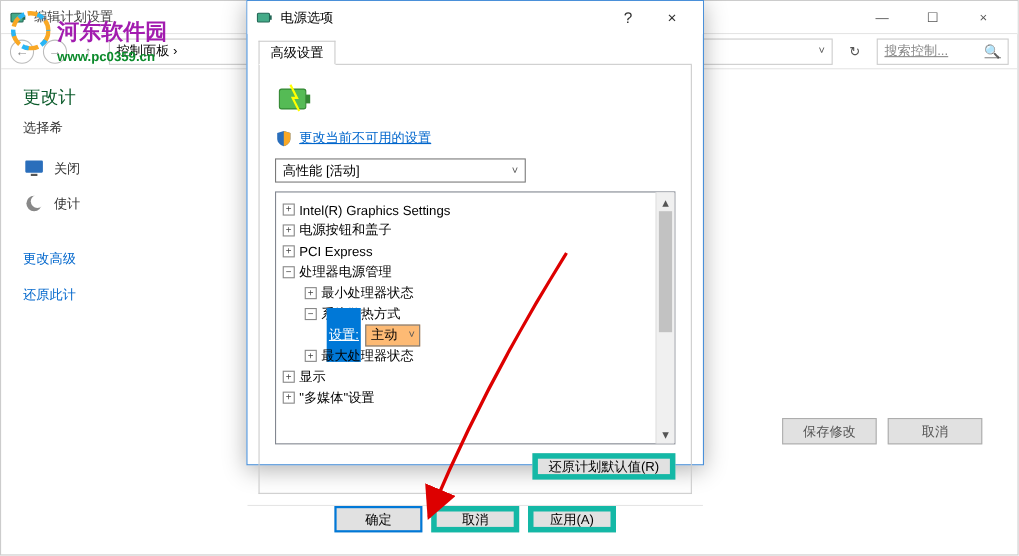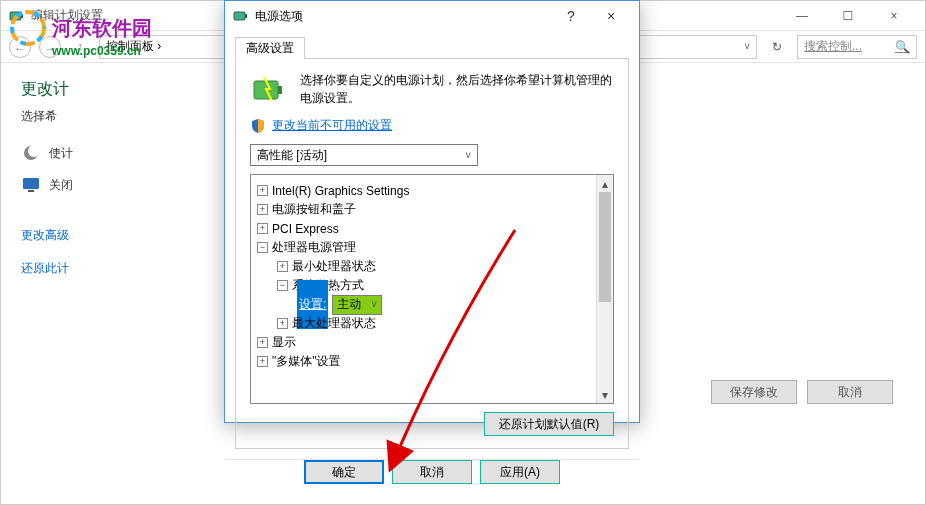--- a/index.html
+++ b/index.html
@@ -51,28 +51,28 @@
 .shield-row a{color:#0066cc;text-decoration:underline;}
 .plan-select{width:228px;height:22px;border:1px solid #7a7a7a;background:#fff;display:flex;align-items:center;padding:0 6px;justify-content:space-between;margin-bottom:8px;}
 .tree-wrap{border:1px solid #828790;height:230px;display:flex;background:#fff;}
 .tree{flex:1;padding:6px 4px;overflow:hidden;}
 .tree .node{display:flex;align-items:center;height:19px;gap:4px;white-space:nowrap;}
 .tree .exp{width:11px;height:11px;border:1px solid #888;display:flex;align-items:center;justify-content:center;font-size:9px;line-height:1;color:#444;background:#fff;}
 .tree .lvl0{padding-left:2px;}
 .tree .lvl1{padding-left:22px;}
 .tree .lvl2{padding-left:42px;}
 .tree .sel{background:#0078d7;color:#fff;padding:16px 2px;text-decoration:underline;}
-.tree .valsel{height:20px;border:1px solid #7a7a7a;background:#84cc16;display:inline-flex;align-items:center;padding:0 4px;gap:10px;}
+.tree .valsel{height:20px;border:1px solid #7a7a7a;background:#fdba74;display:inline-flex;align-items:center;padding:0 4px;gap:10px;}
 .scrollbar{width:17px;background:#f0f0f0;border-left:1px solid #ddd;display:flex;flex-direction:column;}
 .scrollbar .arr{height:17px;display:flex;align-items:center;justify-content:center;color:#555;background:#f0f0f0;}
 .scrollbar .track{flex:1;background:#f0f0f0;position:relative;}
 .scrollbar .thumb{position:absolute;left:2px;right:2px;top:0;height:110px;background:#c2c2c2;}
 .restore-row{display:flex;justify-content:flex-end;margin-top:8px;}
 .dlg-buttons{height:42px;display:flex;align-items:center;justify-content:center;gap:8px;padding:0 12px;border-top:1px solid #e5e5e5;}
-.btn{min-width:80px;height:24px;border:1px solid #14b8a6;background:#e1e1e1;display:flex;align-items:center;justify-content:center;}
+.btn{min-width:80px;height:24px;border:5px solid #14b8a6;background:#e1e1e1;display:flex;align-items:center;justify-content:center;}
 .btn.primary{border:2px solid #0078d7;}
 .chev{font-size:10px;color:#555;}
 
 
 .arrow-svg{position:absolute;left:330px;top:220px;z-index:20;pointer-events:none;}
 </style>
 </head>
 <body>
 
 <div class="bg-window">
@@ -102,31 +102,31 @@
       <span>搜索控制...</span>
       <span style="flex:1"></span>
       <span>🔍</span>
     </div>
   </div>
   <div class="bg-content">
     <h1>更改计</h1>
     <div class="sub">选择希</div>
     <div class="row">
       <svg class="ic" viewBox="0 0 20 20">
+          <rect x="2" y="3" width="16" height="11" fill="#2a6ebb" rx="1"></rect>
+          <rect x="7" y="15" width="6" height="2" fill="#555"></rect>
+        </svg>
+      <span>关闭</span>
+    </div>
+    <div class="row">
+      <svg class="ic" viewBox="0 0 20 20">
           <circle cx="10" cy="10" r="7" fill="#888"></circle>
           <circle cx="13" cy="8" r="6" fill="#fff"></circle>
         </svg>
       <span>使计</span>
-    </div>
-    <div class="row">
-      <svg class="ic" viewBox="0 0 20 20">
-          <rect x="2" y="3" width="16" height="11" fill="#2a6ebb" rx="1"></rect>
-          <rect x="7" y="15" width="6" height="2" fill="#555"></rect>
-        </svg>
-      <span>关闭</span>
     </div>
     <div style="height:20px"></div>
     <div class="bg-link">更改高级</div>
     <div style="height:16px"></div>
     <div class="bg-link">还原此计</div>
   </div>
   <div class="bg-bottom-btns">
     <div class="bg-btn">保存修改</div>
     <div class="bg-btn">取消</div>
   </div>
@@ -158,21 +158,20 @@
       <div class="tab">高级设置</div>
       <div class="tabline"></div>
     </div>
     <div class="tabpanel">
       <div class="desc-row">
         <svg class="battery" viewBox="0 0 40 36">
             <rect x="4" y="10" width="24" height="18" fill="#5b5" stroke="#383" rx="2"></rect>
             <rect x="28" y="15" width="4" height="8" fill="#383"></rect>
             <path d="M14 6 L20 18 L16 18 L22 30" stroke="#ff0" stroke-width="2" fill="none"></path>
           </svg>
-        <div class="dtxt">选择你要自定义的电源计划，然后选择你希望计算机管理的电源设置。</div>
       </div>
       <div class="shield-row">
         <svg viewBox="0 0 16 16">
             <path d="M8 1 L14 3 v5 c0 4-3 6-6 7 c-3-1-6-3-6-7 V3 z" fill="#2a6ebb"></path>
             <path d="M8 1 L14 3 v5 c0 4-3 6-6 7 V1z" fill="#f9a825"></path>
           </svg>
         <a>更改当前不可用的设置</a>
       </div>
       <div class="plan-select">
         <span>高性能 [活动]</span>

